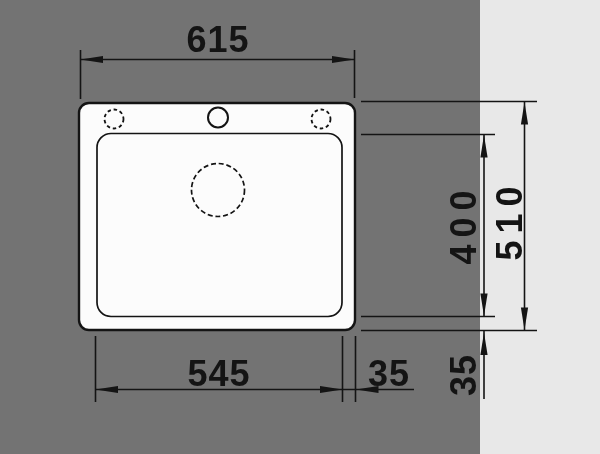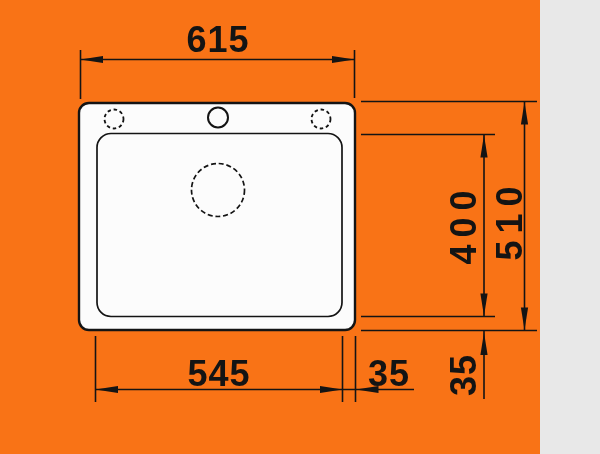--- a/index.html
+++ b/index.html
@@ -4,22 +4,22 @@
 <style>
   html, body { margin: 0; padding: 0; }
   body {
     width: 600px; height: 454px;
     background: #e8e8e8;
     font-family: "Liberation Sans", "DejaVu Sans", sans-serif;
     overflow: hidden;
   }
   .stage {
     position: relative;
-    width: 540px; height: 454px;
-    background: #f97316;
+    width: 480px; height: 454px;
+    background: #737373;
   }
   svg { display: block; }
   svg text {
     font-family: "Liberation Sans", "DejaVu Sans", sans-serif;
     font-weight: bold;
     font-size: 36px;
     fill: #141414;
     stroke: none;
   }
   .dim-text-h { letter-spacing: 1px; }

